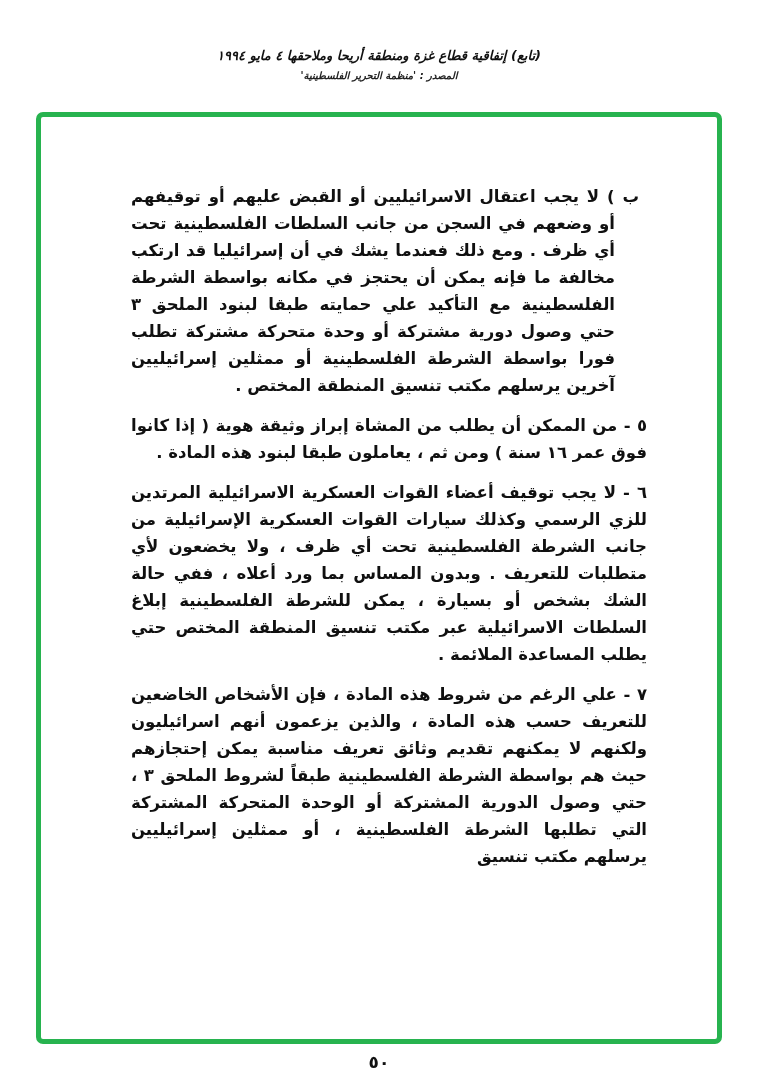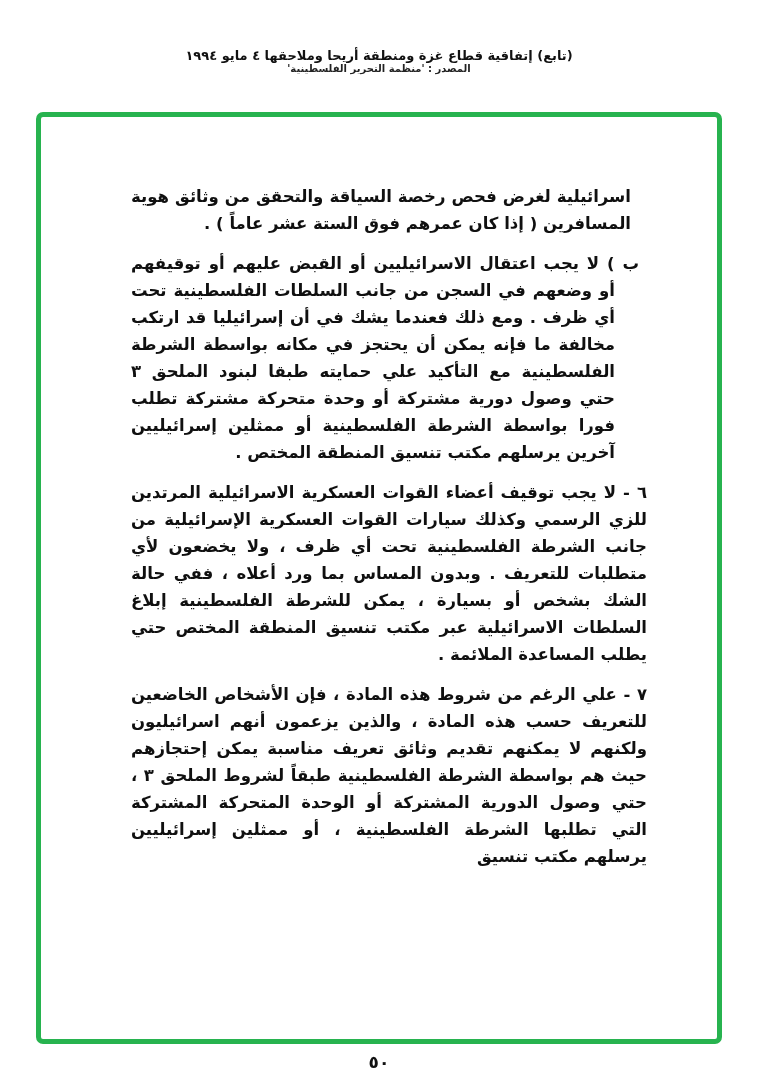--- a/index.html
+++ b/index.html
@@ -15,29 +15,31 @@
     font-family: "DejaVu Sans", sans-serif;
     color: #111111;
   }
   .page-header {
     position: absolute;
     top: 48px;
     left: 0;
     width: 100%;
     text-align: center;
     direction: rtl;
+    font-style: italic;
   }
   .header-line1 {
     font-size: 13px;
     font-weight: bold;
     letter-spacing: 0.5px;
   }
   .header-line2 {
     font-size: 10px;
     font-weight: bold;
+    margin-top: 7px;
     color: #222222;
   }
   .doc-frame {
     position: absolute;
     left: 36px;
     top: 112px;
     width: 686px;
     height: 932px;
     box-sizing: border-box;
     border: 5px solid #27b34f;
@@ -82,20 +84,20 @@
 </head>
 <body>
 
 <div class="page-header">
   <div class="header-line1">(تابع) إتفاقية قطاع غزة ومنطقة أريحا وملاحقها ٤ مايو ١٩٩٤</div>
   <div class="header-line2">المصدر : 'منظمة التحرير الفلسطينية'</div>
 </div>
 
 <div class="doc-frame">
   <div class="doc-content">
-    <p class="para para-indent">اسرائيلية لغرض فحص رخصة السياقة والتحقق من وثائق هوية المسافرين ( إذا كان عمرهم فوق الستة عشر عاماً ) .</p>
     <p class="para para-hang">ب ) لا يجب اعتقال الاسرائيليين أو القبض عليهم أو توقيفهم أو وضعهم في السجن من جانب السلطات الفلسطينية تحت أي ظرف . ومع ذلك فعندما يشك في أن إسرائيليا قد ارتكب مخالفة ما فإنه يمكن أن يحتجز في مكانه بواسطة الشرطة الفلسطينية مع التأكيد علي حمايته طبقا لبنود الملحق ٣ حتي وصول دورية مشتركة أو وحدة متحركة مشتركة تطلب فورا بواسطة الشرطة الفلسطينية أو ممثلين إسرائيليين آخرين يرسلهم مكتب تنسيق المنطقة المختص .</p>
+    <p class="para">٥ - من الممكن أن يطلب من المشاة إبراز وثيقة هوية ( إذا كانوا فوق عمر ١٦ سنة ) ومن ثم ، يعاملون طبقا لبنود هذه المادة .</p>
     <p class="para">٦ - لا يجب توقيف أعضاء القوات العسكرية الاسرائيلية المرتدين للزي الرسمي وكذلك سيارات القوات العسكرية الإسرائيلية من جانب الشرطة الفلسطينية تحت أي ظرف ، ولا يخضعون لأي متطلبات للتعريف . وبدون المساس بما ورد أعلاه ، ففي حالة الشك بشخص أو بسيارة ، يمكن للشرطة الفلسطينية إبلاغ السلطات الاسرائيلية عبر مكتب تنسيق المنطقة المختص حتي يطلب المساعدة الملائمة .</p>
     <p class="para">٧ - علي الرغم من شروط هذه المادة ، فإن الأشخاص الخاضعين للتعريف حسب هذه المادة ، والذين يزعمون أنهم اسرائيليون ولكنهم لا يمكنهم تقديم وثائق تعريف مناسبة يمكن إحتجازهم حيث هم بواسطة الشرطة الفلسطينية طبقاً لشروط الملحق ٣ ، حتي وصول الدورية المشتركة أو الوحدة المتحركة المشتركة التي تطلبها الشرطة الفلسطينية ، أو ممثلين إسرائيليين يرسلهم مكتب تنسيق</p>
   </div>
 </div>
 
 <div class="page-number">٥٠</div>
 
 </body></html>

